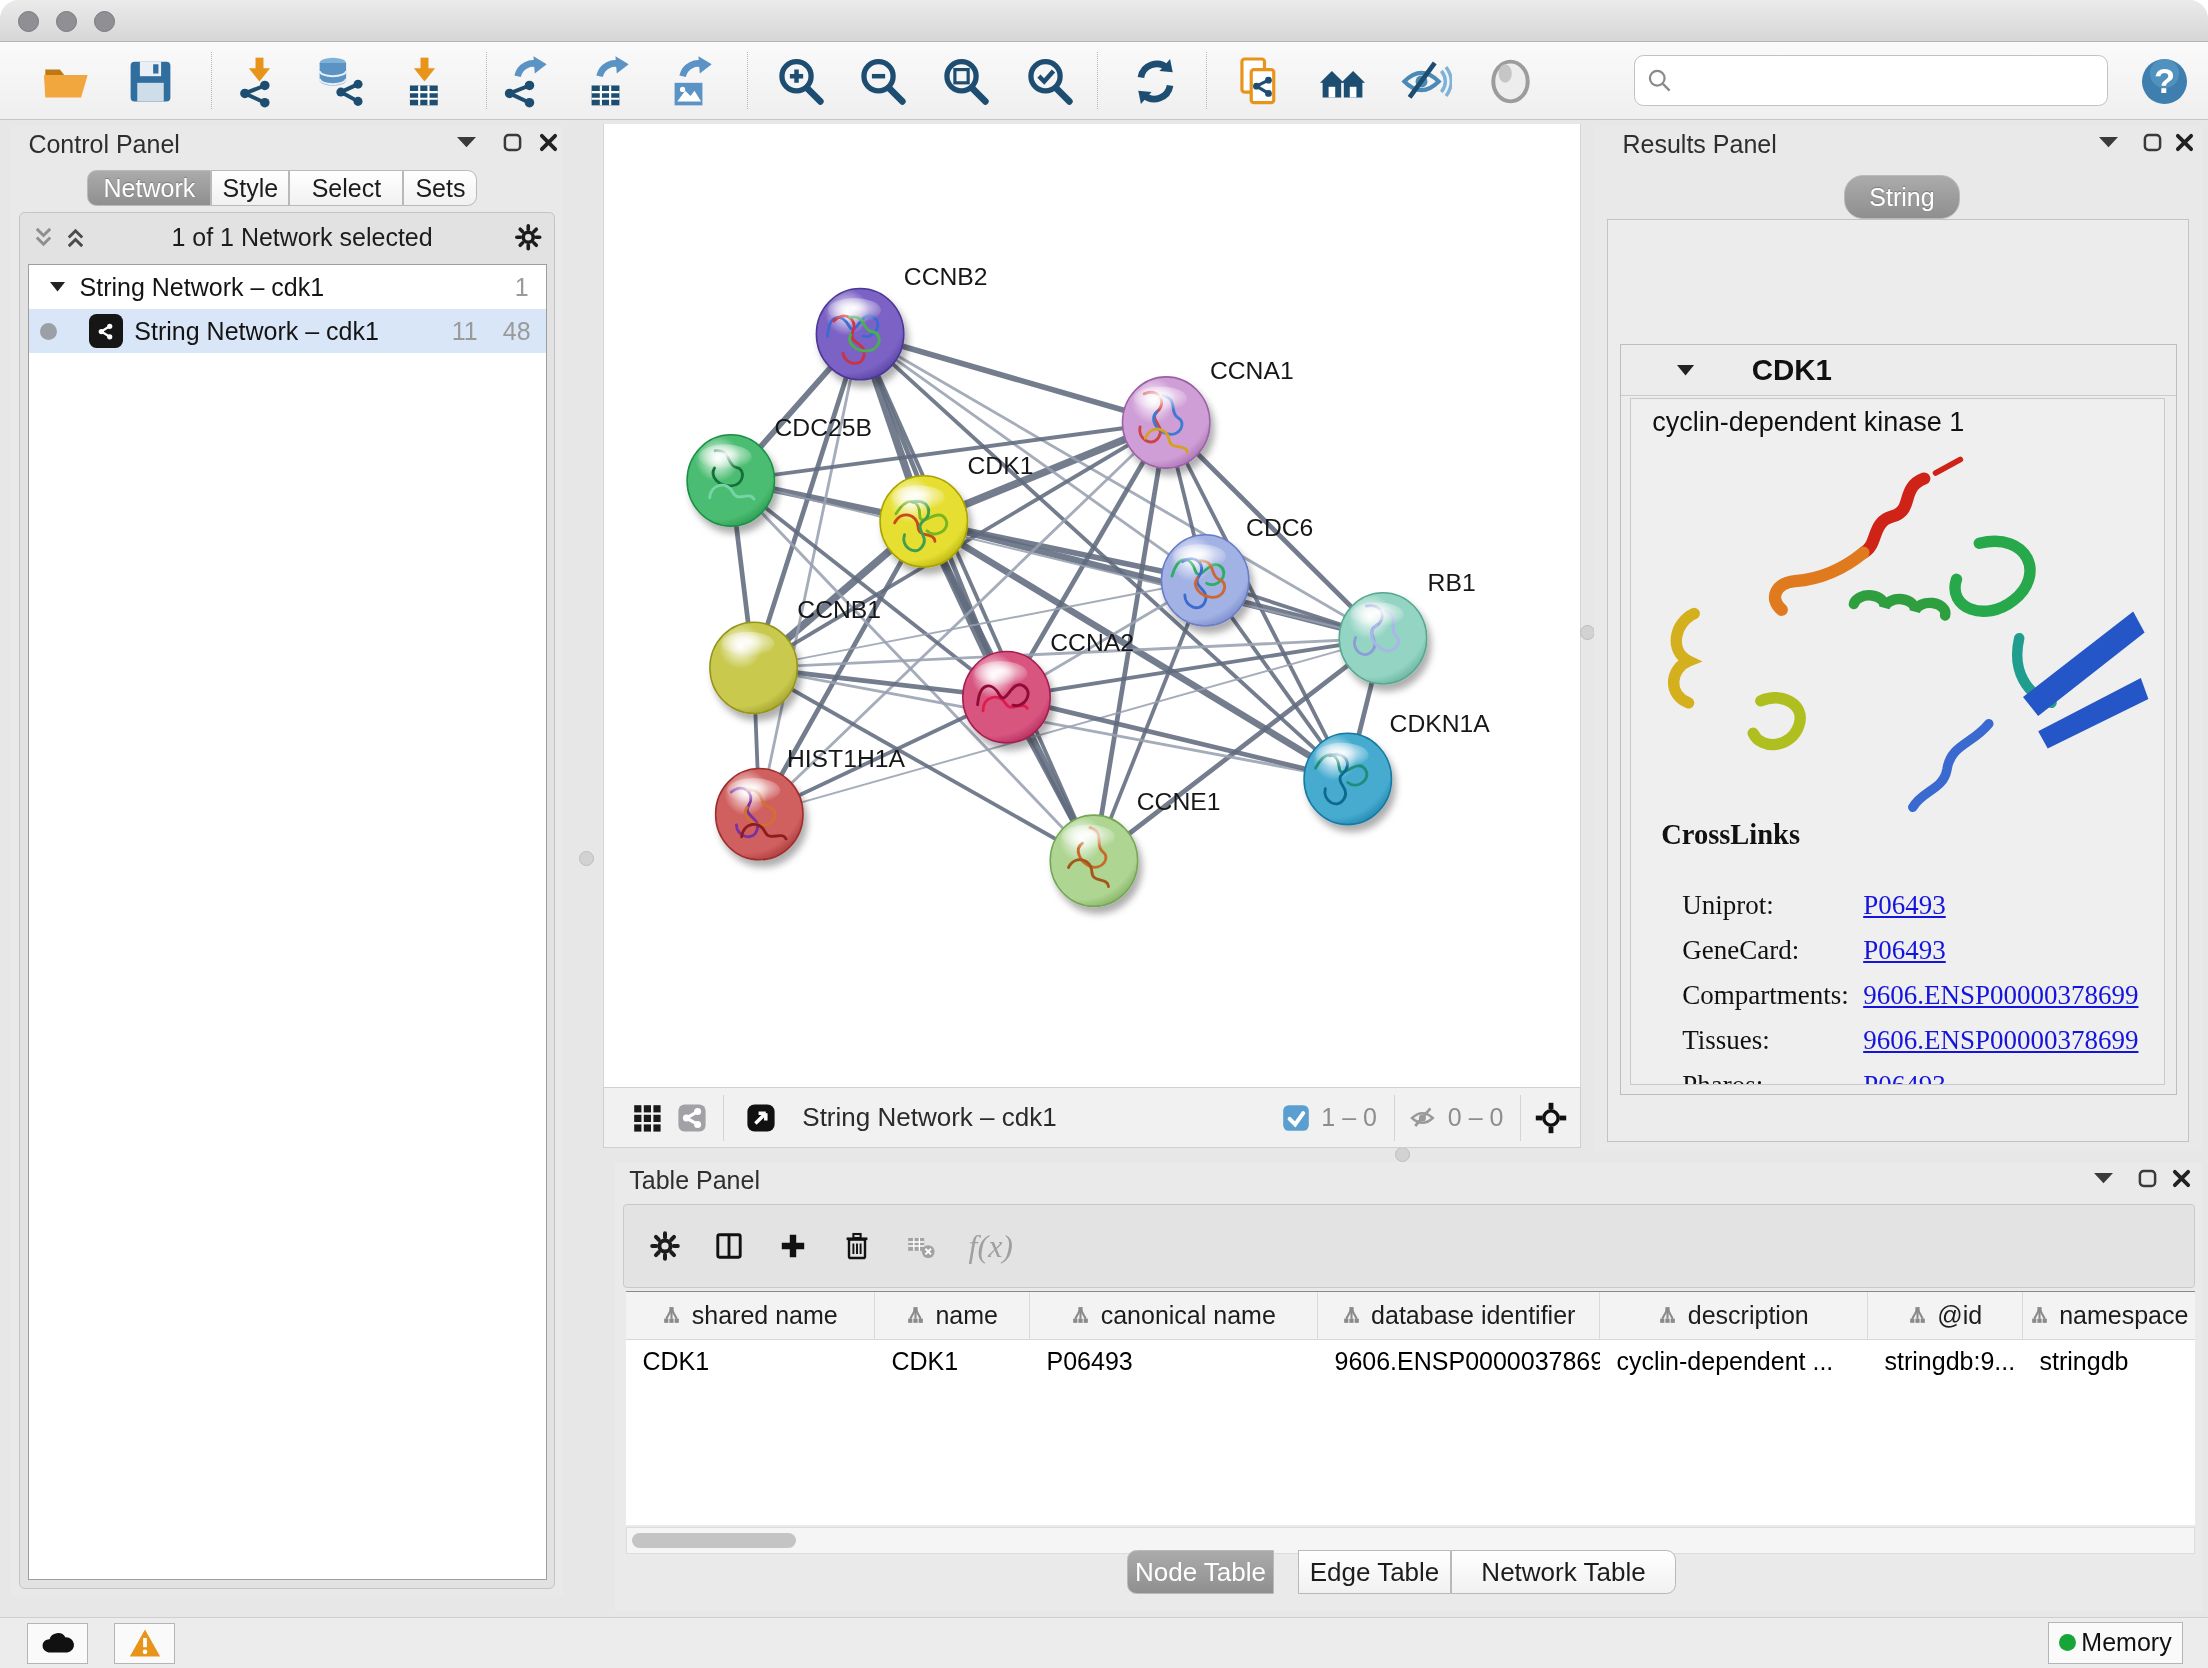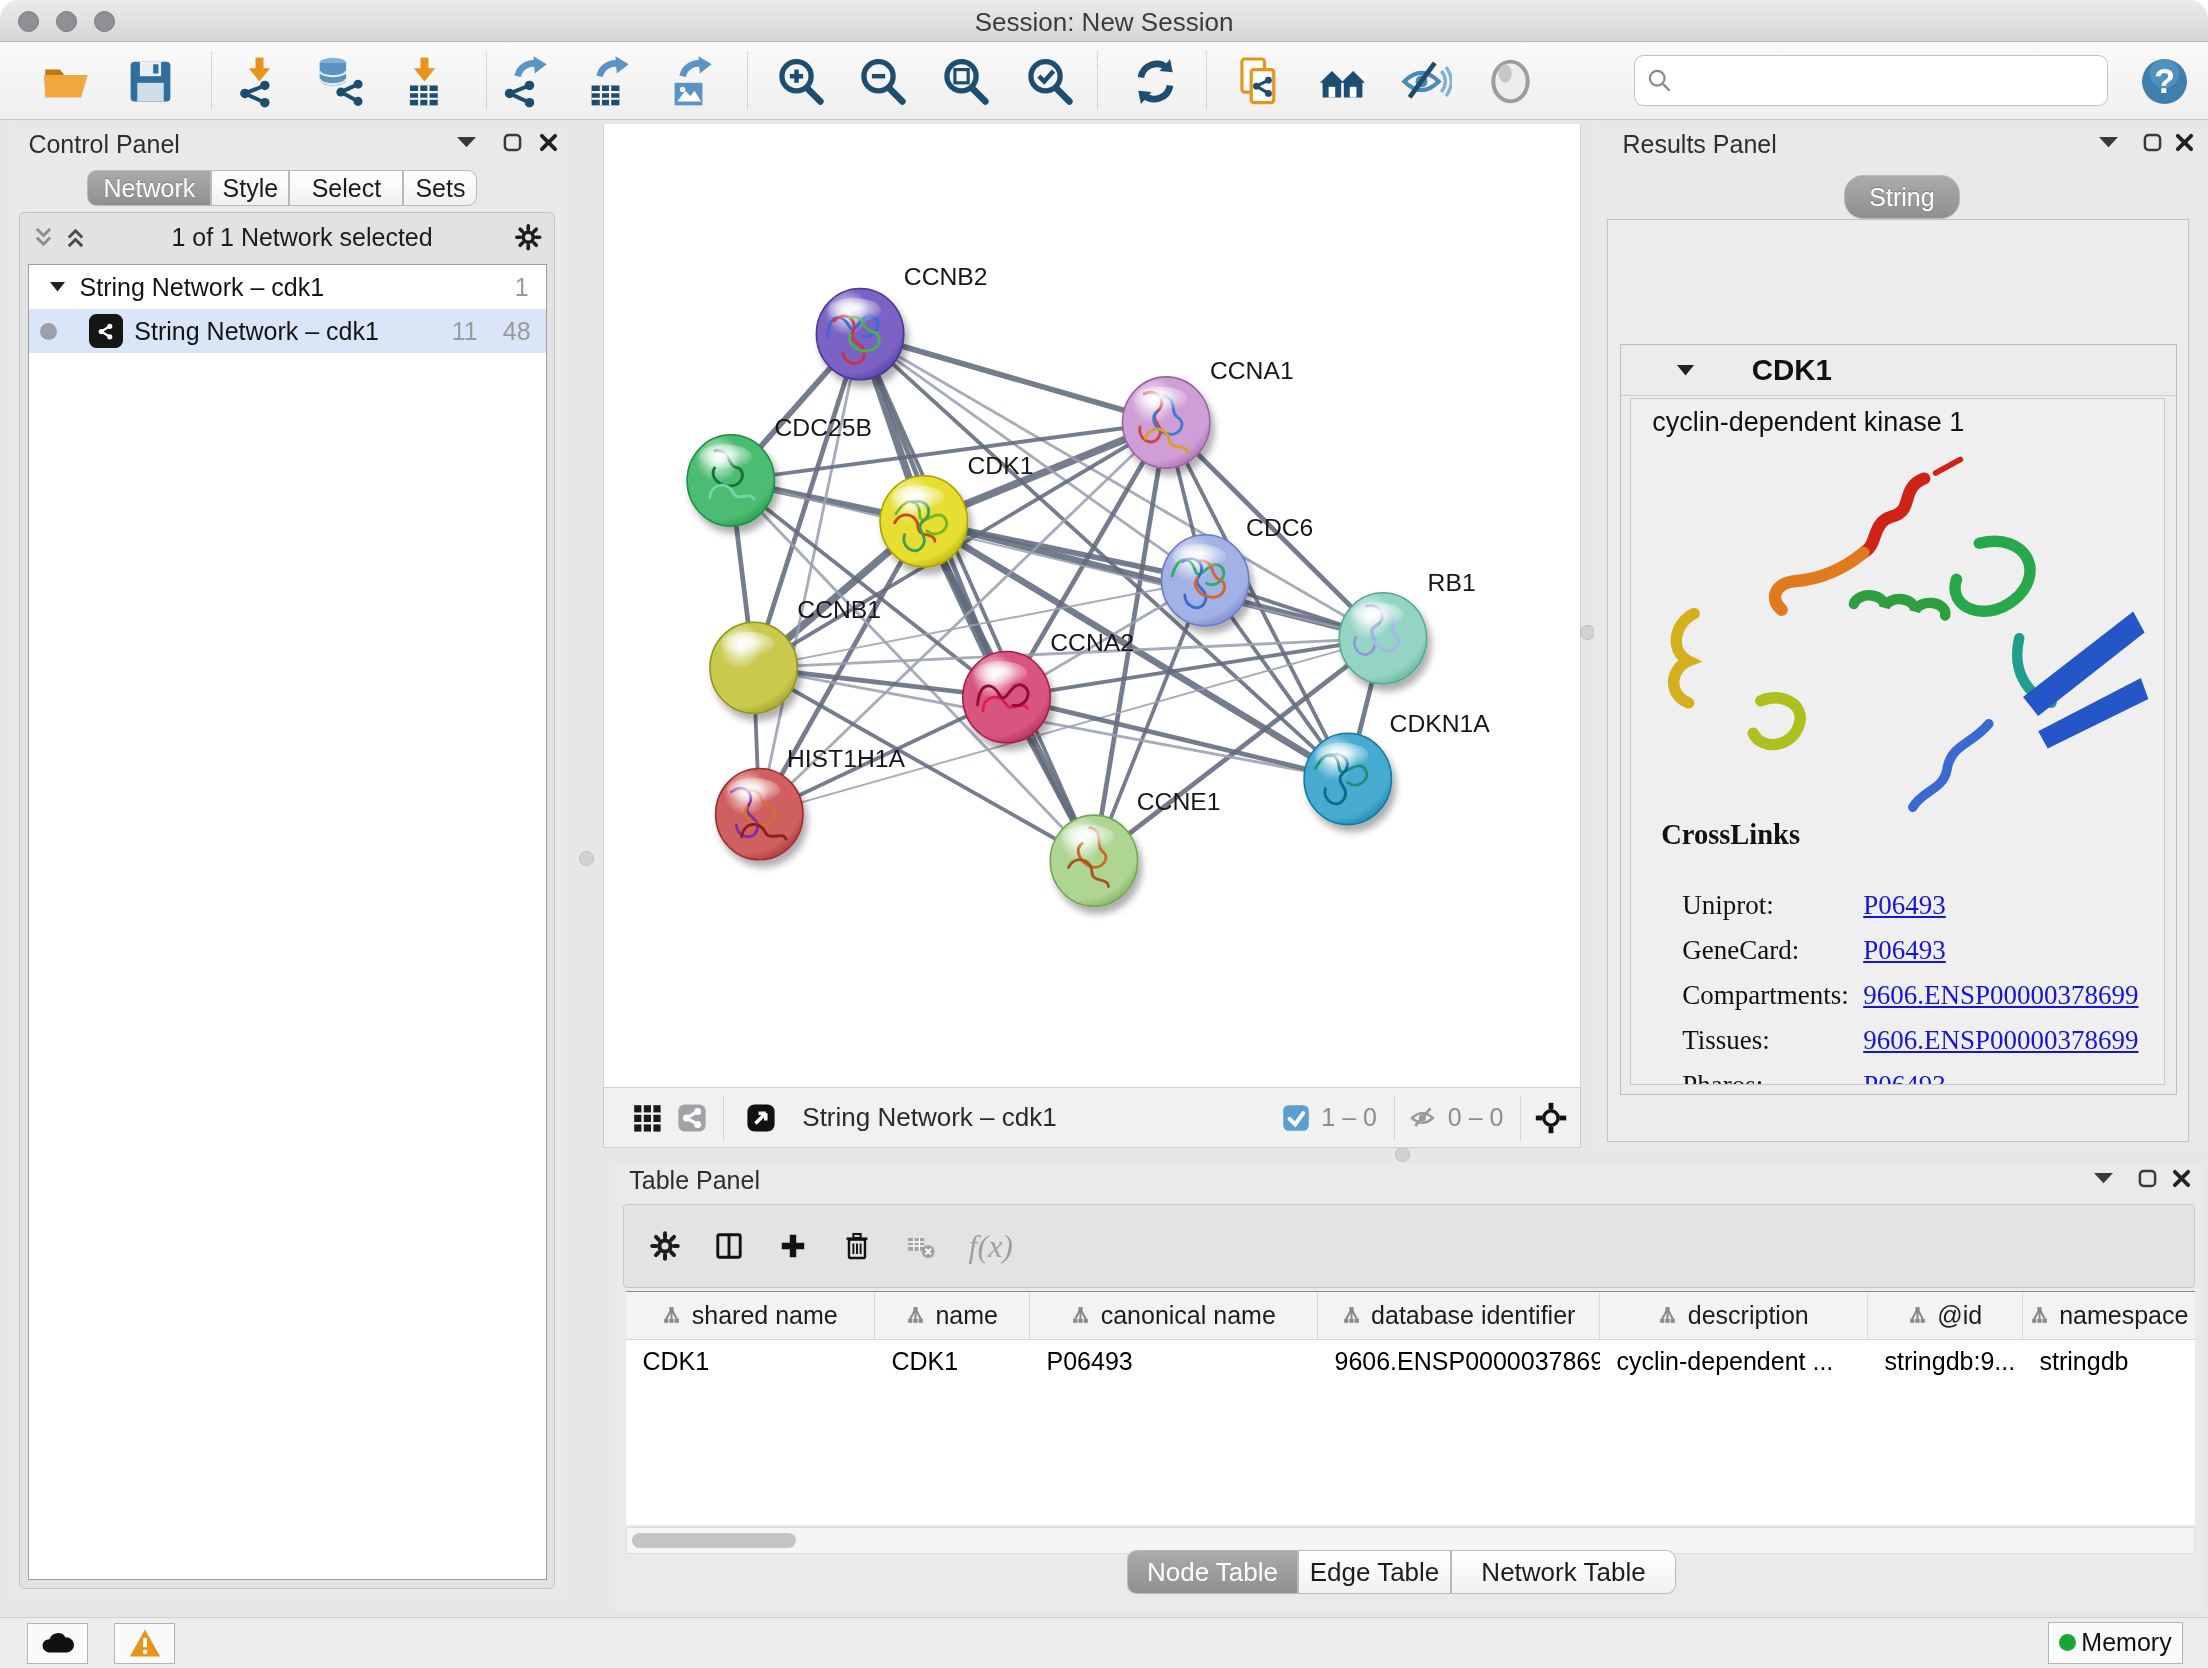--- a/index.html
+++ b/index.html
@@ -87,21 +87,20 @@
 </style>
 </head>
 <body>
 
 <div id="window">
 
   <div id="titlebar">
     <div class="tl-dot" style="left:18px"></div>
     <div class="tl-dot" style="left:56px"></div>
     <div class="tl-dot" style="left:94px"></div>
-    <div id="win-title">Session: New Session</div>
   </div>
 
   <div id="toolbar">
     <div class="tbtn" style="left:38px">
       <svg width="53" height="53" viewBox="0 0 40 40">
         <path d="M4 11 h11 l4 5 h15 v5 H4z" fill="#bd7a12"></path>
           <path d="M3 15 h33 l-5 17 H4z" fill="#f2a63e"></path>
         </svg>
     </div>
     <div class="tbtn" style="left:122px">
@@ -942,21 +941,21 @@
           <div class="td c6">
             <span>stringdb</span>
           </div>
         </div>
     </div>
     <div id="tp-hscroll">
       <div id="tp-hthumb"></div>
     </div>
   </div>
 
-  <div class="bottab active" style="left:1127px;width:171px;border-radius:9.5px 0 0 9.5px">
+  <div class="bottab active" style="left:1127px;width:147px;border-radius:9.5px 0 0 9.5px">
     <span>Node Table</span>
     </div>
   <div class="bottab" style="left:1298px;width:153px">
     <span>Edge Table</span>
     </div>
   <div class="bottab" style="left:1451px;width:225px;border-radius:0 9.5px 9.5px 0">
     <span>Network Table</span>
     </div>
 
   <div id="status-bar">

